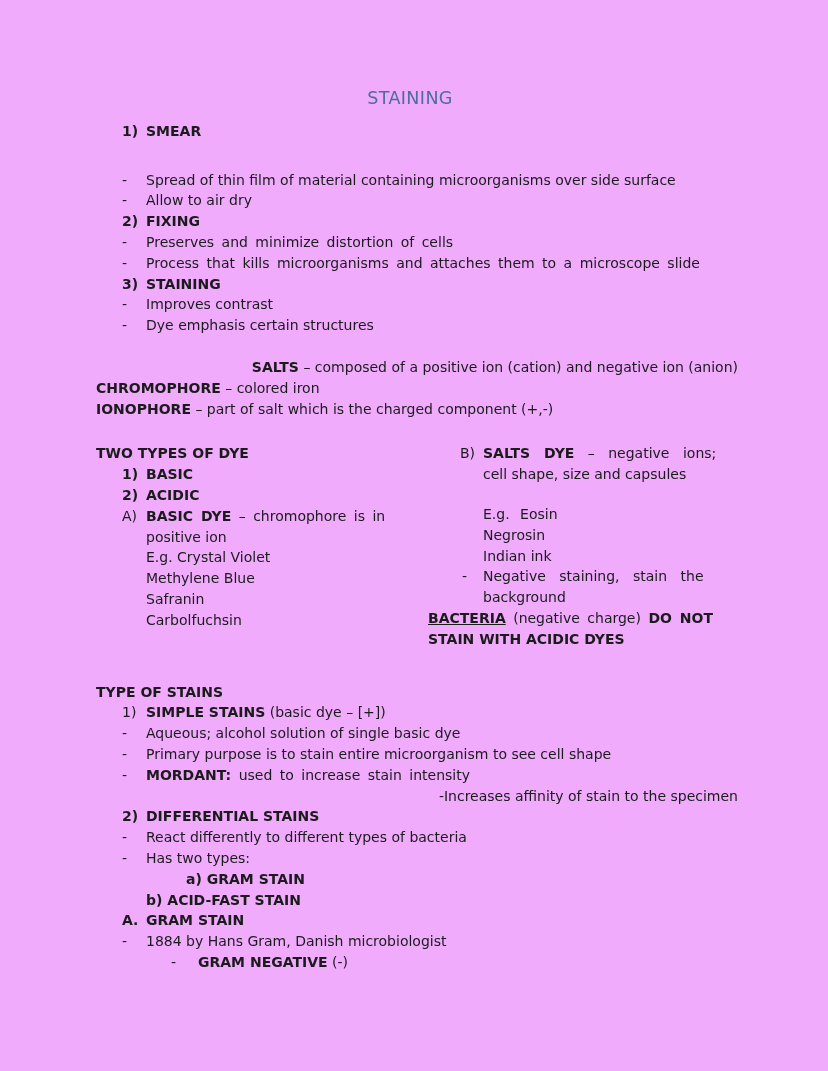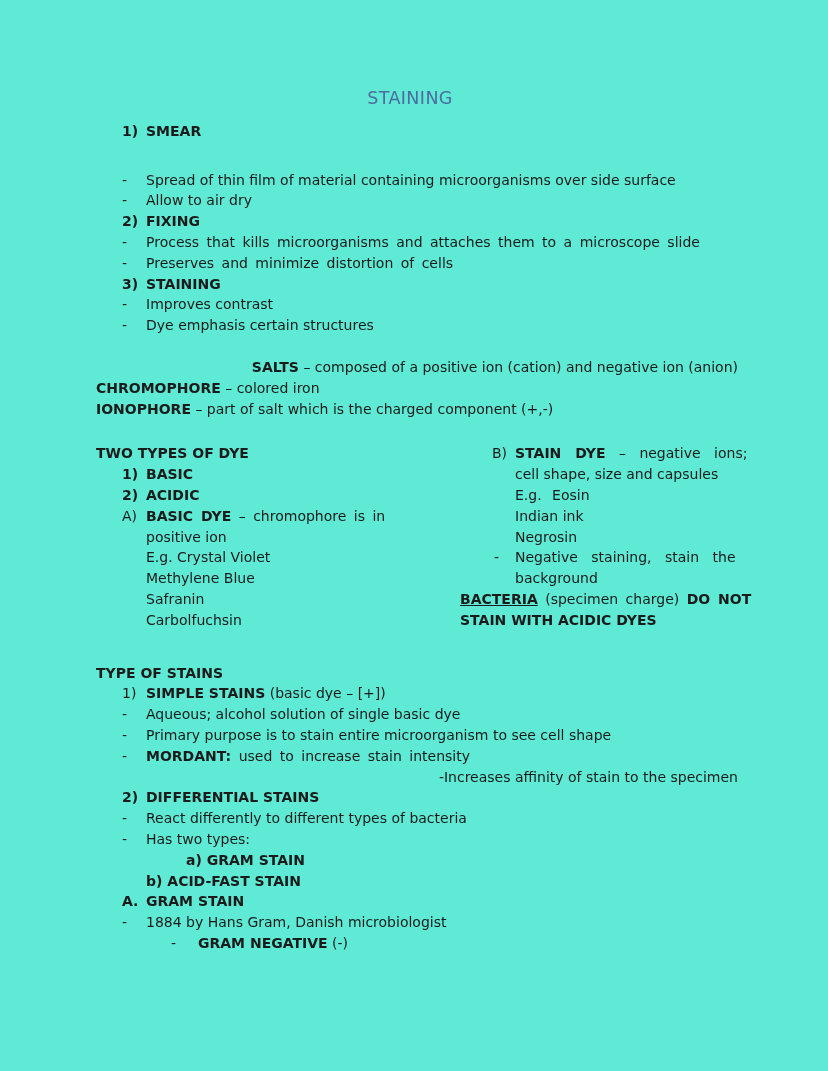--- a/index.html
+++ b/index.html
@@ -30,52 +30,52 @@
   .cont{padding-left:50px;}
   .sub{padding-left:79px;text-align:right;}
   .a-item{padding-left:90px;}
   .gp{padding-left:88px;}
   .gn{padding-left:75px;}
   .marker{display:inline-block;width:24px;}
   .marker-sub{display:inline-block;width:25px;}
   .marker-gp{display:inline-block;width:9px;}
   .marker-gn{display:inline-block;width:27px;}
   
-  .cols{display:flex;margin-top:24px;gap:32px;}
+  .cols{display:flex;margin-top:24px;}
   .col-l{width:332px;flex:none;}
   .col-r{width:310px;flex:none;}
   .col-r .entry{padding-left:32px;}
   .col-r .marker-b{display:inline-block;width:23px;}
   .col-r .cont-r{padding-left:55px;}
   .col-r .dash-r{padding-left:34px;}
   .col-r .marker-dash{display:inline-block;width:21px;}
   
   .mt-bullets{margin-top:28px;}
   .mt-defs{margin-top:21px;text-align:right;}
   .mt-stains{margin-top:32px;}
   
   .wsp1{word-spacing:3px;}
-  .wsp2{word-spacing:6px;}
+  .wsp2{word-spacing:6px;margin-top:19px;}
   .wsp3{word-spacing:9px;}
 </style>
 </head>
 <body>
 
-<div class="page" style="background: #5eead4; color: rgb(27, 27, 27);">
+<div class="page" style="background: #f0abfc; color: rgb(27, 27, 27);">
 
   <div class="title b" style="font-weight: normal; color: rgb(77, 107, 159);">STAINING</div>
 
   <div class="line ind1"><span class="marker b">1)</span><span class="b">SMEAR</span></div>
 
   <div class="line ind1 mt-bullets"><span class="marker">-</span><span>Spread of thin film of material containing microorganisms over side surface</span></div>
   <div class="line ind1"><span class="marker">-</span><span>Allow to air dry</span></div>
 
   <div class="line ind1"><span class="marker b">2)</span><span class="b">FIXING</span></div>
+  <div class="line ind1 wsp1"><span class="marker">-</span><span>Preserves and minimize distortion of cells</span></div>
   <div class="line ind1 wsp1"><span class="marker">-</span><span>Process that kills microorganisms and attaches them to a microscope slide</span></div>
-  <div class="line ind1 wsp1"><span class="marker">-</span><span>Preserves and minimize distortion of cells</span></div>
 
   <div class="line ind1"><span class="marker b">3)</span><span class="b">STAINING</span></div>
   <div class="line ind1"><span class="marker">-</span><span>Improves contrast</span></div>
   <div class="line ind1"><span class="marker">-</span><span>Dye emphasis certain structures</span></div>
 
   <div class="line mt-defs"><span class="b">SALTS</span> <span>– composed of a positive ion (cation) and negative ion (anion)</span></div>
   <div class="line"><span class="b">CHROMOPHORE</span> <span>– colored iron</span></div>
   <div class="line"><span class="b">IONOPHORE</span> <span>– part of salt which is the charged component (+,-)</span></div>
 
   <div class="cols">
@@ -84,28 +84,28 @@
       <div class="line ind1"><span class="marker b">1)</span><span class="b">BASIC</span></div>
       <div class="line ind1"><span class="marker b">2)</span><span class="b">ACIDIC</span></div>
       <div class="line ind1 wsp1"><span class="marker">A)</span><span class="b">BASIC DYE</span> <span>– chromophore is in</span></div>
       <div class="line cont">positive ion</div>
       <div class="line cont">E.g. Crystal Violet</div>
       <div class="line cont">Methylene Blue</div>
       <div class="line cont">Safranin</div>
       <div class="line cont">Carbolfuchsin</div>
     </div>
     <div class="col-r">
-      <div class="line entry wsp3"><span class="marker-b">B)</span><span class="b">STAIN DYE</span> <span>– negative ions;</span></div>
+      <div class="line entry wsp3"><span class="marker-b">B)</span><span class="b">SALTS DYE</span> <span>– negative ions;</span></div>
       <div class="line cont-r">cell shape, size and capsules</div>
       <div class="line cont-r wsp2">E.g. Eosin</div>
+      <div class="line cont-r">Negrosin</div>
       <div class="line cont-r">Indian ink</div>
-      <div class="line cont-r">Negrosin</div>
       <div class="line dash-r wsp3"><span class="marker-dash">-</span><span>Negative staining, stain the</span></div>
       <div class="line cont-r">background</div>
-      <div class="line wsp1"><span class="b u">BACTERIA</span> <span>(specimen charge)</span> <span class="b">DO NOT</span></div>
+      <div class="line wsp1"><span class="b u">BACTERIA</span> <span>(negative charge)</span> <span class="b">DO NOT</span></div>
       <div class="line b">STAIN WITH ACIDIC DYES</div>
     </div>
   </div>
 
   <div class="line b mt-stains">TYPE OF STAINS</div>
   <div class="line ind1"><span class="marker">1)</span><span class="b">SIMPLE STAINS</span> <span>(basic dye – [+])</span></div>
   <div class="line ind1"><span class="marker">-</span><span>Aqueous; alcohol solution of single basic dye</span></div>
   <div class="line ind1"><span class="marker">-</span><span>Primary purpose is to stain entire microorganism to see cell shape</span></div>
   <div class="line ind1 wsp1"><span class="marker">-</span><span class="b">MORDANT:</span> <span>used to increase stain intensity</span></div>
   <div class="line sub"><span class="marker-sub">-</span><span>Increases affinity of stain to the specimen</span></div>

